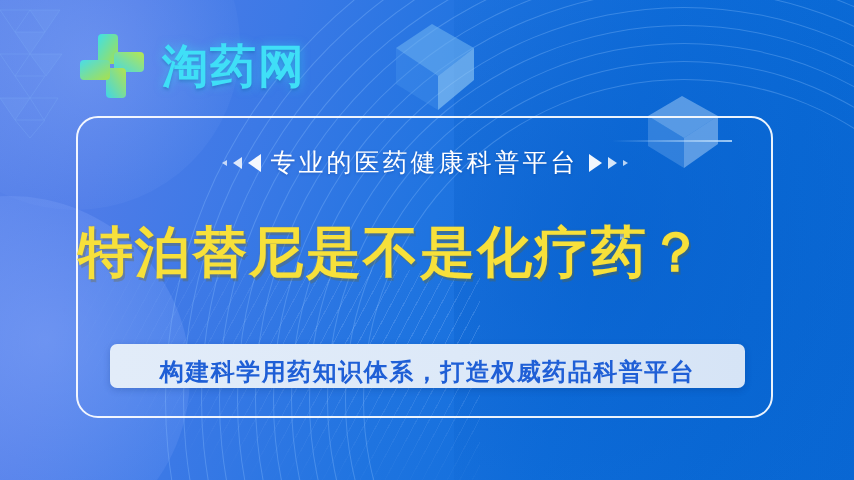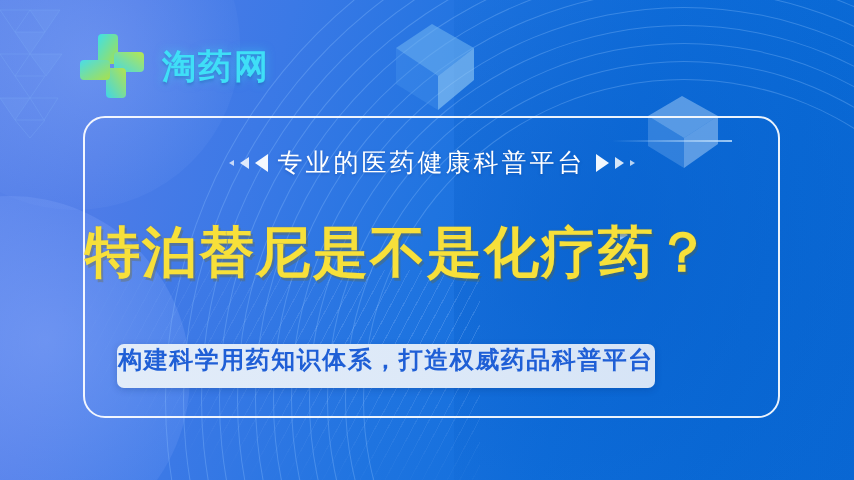--- a/index.html
+++ b/index.html
@@ -87,33 +87,33 @@
   
   .logo-wrap {
     position: absolute;
     left: 76px; top: 30px;
     display: flex;
     align-items: center;
     gap: 14px;
   }
   .logo-mark { width: 72px; height: 72px; display: block; }
   .logo-text {
-    font-size: 34px;
+    font-size: 46px;
     font-weight: bold;
     letter-spacing: 2px;
     color: #3fdff7;
     text-shadow: 0 0 10px rgba(60,220,250,0.55), 0 2px 3px rgba(10,60,140,0.35);
     line-height: 1;
     white-space: nowrap;
   }
 
   
   .card {
     position: absolute;
-    left: 83px; top: 116px;
+    left: 76px; top: 116px;
     width: 697px; height: 302px;
     border: 2px solid rgba(255,255,255,0.92);
     border-radius: 22px;
     box-sizing: border-box;
   }
 
   .subtitle-row {
     position: absolute;
     left: 0; right: 0; top: 28px;
     display: flex;
@@ -140,25 +140,25 @@
     font-weight: bold;
     color: #f7e03a;
     letter-spacing: 2px;
     white-space: nowrap;
     text-shadow: 2px 3px 0 rgba(120,100,10,0.28), 0 0 2px rgba(160,130,15,0.35);
   }
 
   .tagline {
     position: absolute;
     left: 32px; top: 226px;
-    width: 538px; height: 44px;
+    width: 635px; height: 44px;
     background: linear-gradient(90deg, #e2ecf9 0%, #dde9f8 55%, #d6e4f6 100%);
     border-radius: 7px;
     display: flex;
-    align-items: flex-start;
+    align-items: flex-end;
     justify-content: center;
     box-shadow: 0 2px 7px rgba(4,40,110,0.22);
   }
   .tagline-text {
     color: #1f5fd6;
     font-size: 24px;
     font-weight: bold;
     letter-spacing: 1.5px;
     white-space: nowrap;
   }

